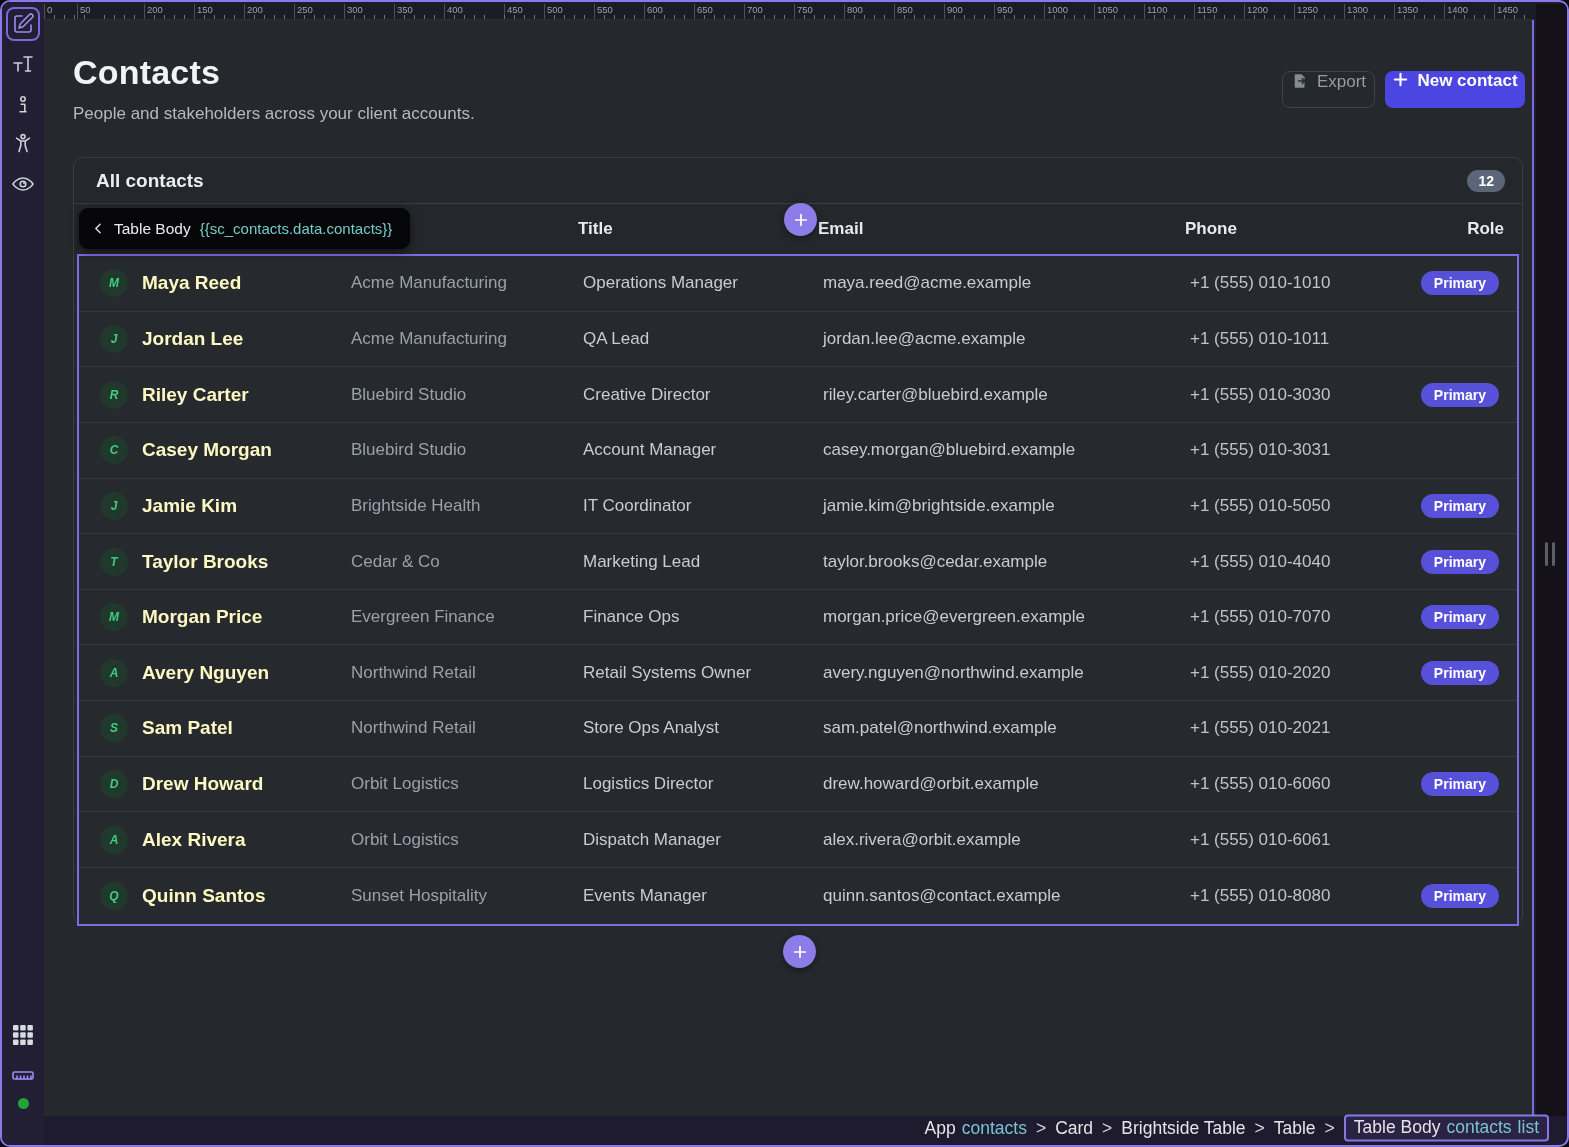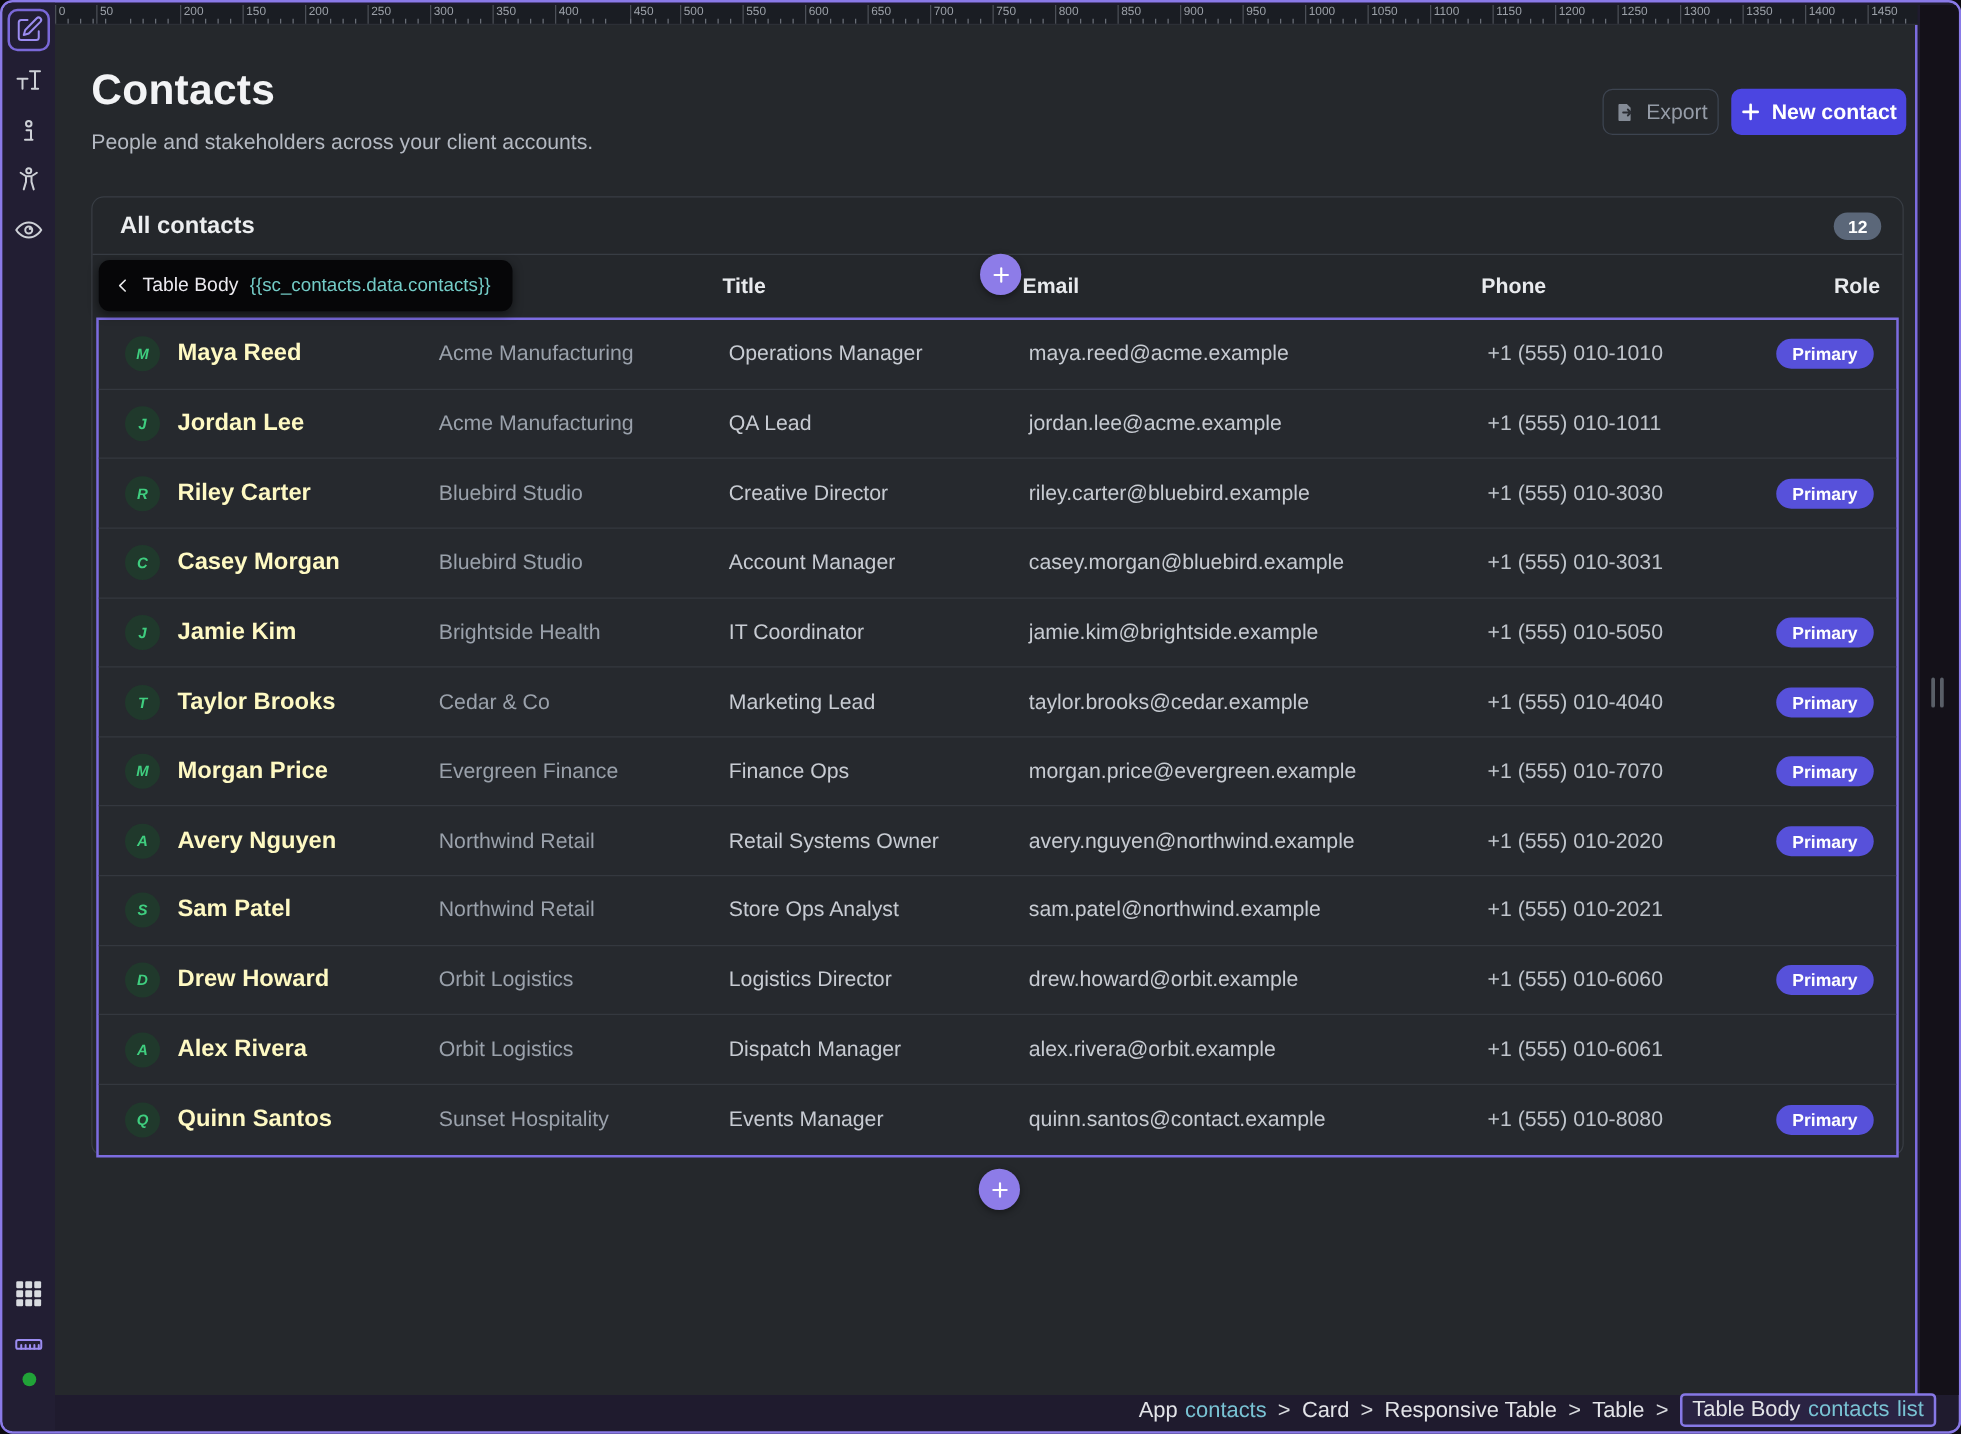--- a/index.html
+++ b/index.html
@@ -28,21 +28,21 @@
   
   .canvas { position:absolute; left:42px; top:18px; width:1490px; height:1096px; background:#25282c;
             border-right:2px solid #7c6ce0; overflow:hidden; }
   .right-strip { position:absolute; left:1534px; top:2px; width:33px; height:1112px; background:#141119; }
   .resize-handle { position:absolute; left:9px; top:538px; width:12px; height:24px; display:flex; gap:4px; cursor:ew-resize; }
   .resize-handle i { width:3px; height:24px; background:#5a5f68; border-radius:2px; }
 
   .page-title { position:absolute; left:29px; top:33px; font-size:34px; font-weight:800; color:#f2f3f5; letter-spacing:0.2px; }
   .page-subtitle { position:absolute; left:29px; top:84px; font-size:17px; color:#b4b9c2; }
 
-  .btn { position:absolute; top:51px; height:37px; display:flex; align-items:center; gap:8px;
+  .btn { position:absolute; top:51px; height:37px; display:flex; align-items:flex-start; gap:8px;
          border-radius:8px; font-size:17px; cursor:pointer; }
   .btn-export { left:1238px; width:93px; justify-content:center; background:transparent;
                 border:1px solid #3d4450; color:#959ca7; }
   .btn-export svg { width:18px; height:18px; fill:#848b96; }
   .btn-new { left:1341px; width:140px; justify-content:center; background:#4b45e1; border:none;
              color:#ffffff; font-weight:700; }
   .btn-new svg { width:17px; height:17px; stroke:#fff; stroke-width:3; fill:none; stroke-linecap:round; }
 
   
   .card { position:absolute; left:29px; top:137px; width:1450px; height:768px;
@@ -603,21 +603,21 @@
         <span class="seg">
           <span>App</span>
           <span class="teal">contacts</span>
         </span>
         <span class="sep">&gt;</span>
         <span class="seg">
           <span>Card</span>
         </span>
         <span class="sep">&gt;</span>
         <span class="seg">
-          <span>Responsive Table</span>
+          <span>Brightside Table</span>
         </span>
         <span class="sep">&gt;</span>
         <span class="seg">
           <span>Table</span>
         </span>
         <span class="sep">&gt;</span>
         <span class="seg boxed">
           <span>Table Body</span>
           <span class="teal">contacts</span>
           <span class="teal">list</span>

